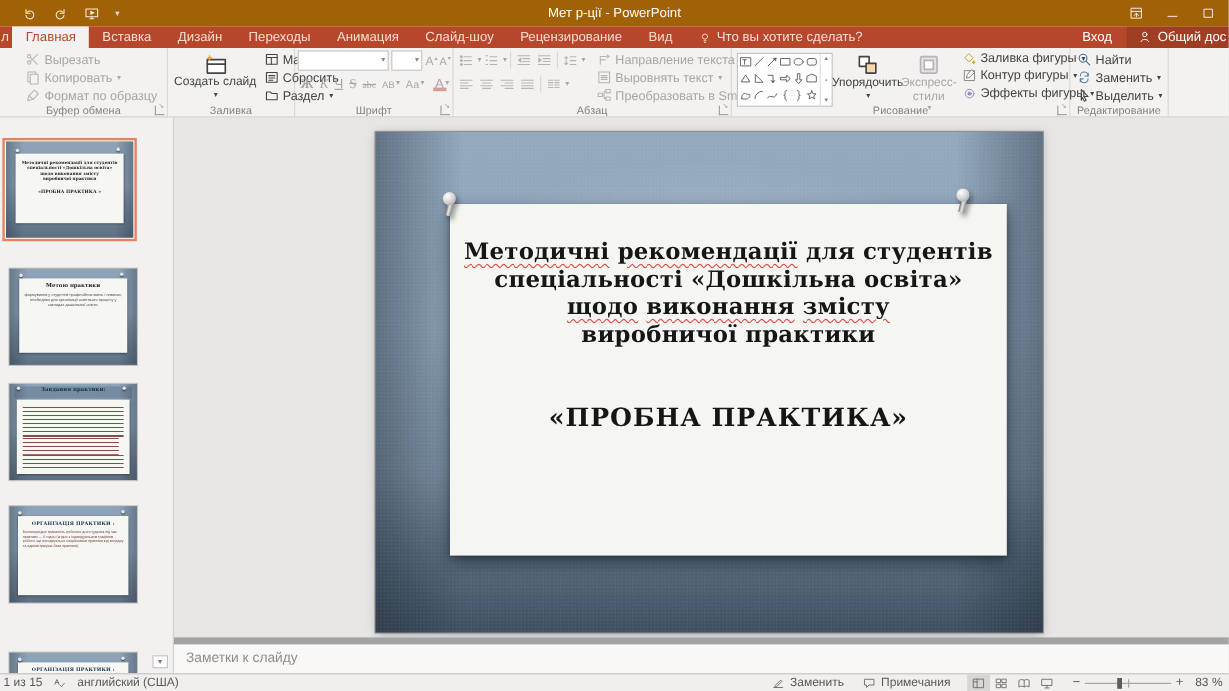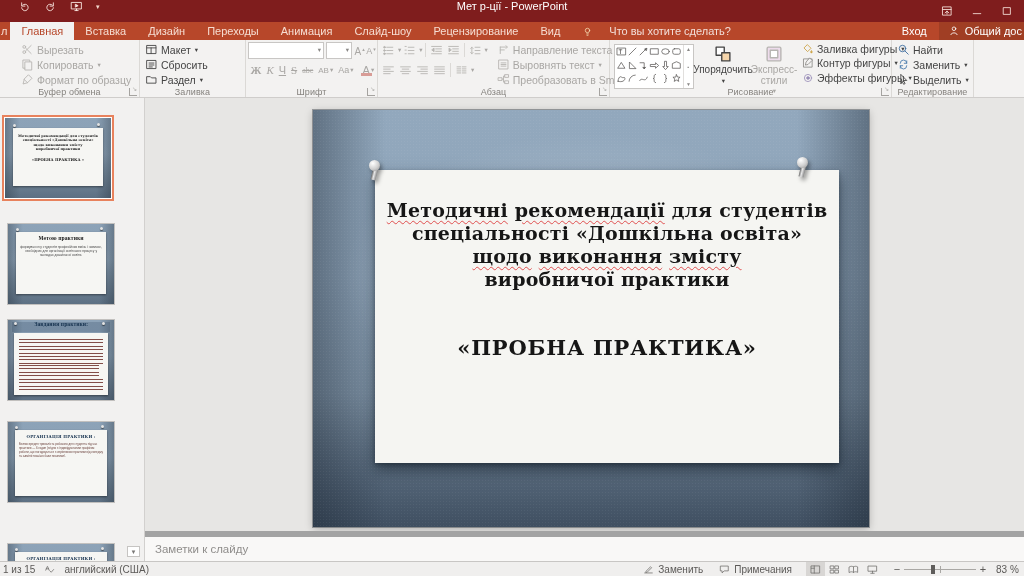--- a/index.html
+++ b/index.html
@@ -1,35 +1,35 @@
 <!DOCTYPE html>
 <html><head>
 <meta charset="utf-8">
 <style>
   *{margin:0;padding:0;box-sizing:border-box}
   html,body{width:1024px;height:576px;overflow:hidden;background:#e7e6e4;
     font-family:"Liberation Sans",sans-serif;-webkit-font-smoothing:antialiased}
   .app{position:relative;width:1024px;height:576px;display:flex;flex-direction:column}
 
   
-  .titlebar{height:22px;background:#7f1d1d;display:flex;align-items:flex-start;color:#fff;font-size:11px;position:relative;flex:none}
+  .titlebar{height:22px;background:#a16207;display:flex;align-items:center;color:#fff;font-size:11px;position:relative;flex:none}
   .qat{display:flex;align-items:center;gap:13px;padding-left:18px}
   .qat .ic{width:13px;height:13px;color:#fbe9e2}
   .qat .mini-caret{font-size:7px;color:#f3d7cc}
   .win-title{position:absolute;left:0;right:0;text-align:center;pointer-events:none;color:#fff;font-size:11px}
   .win-controls{margin-left:auto;display:flex;align-items:center;gap:0;padding-right:2px;z-index:2}
   .win-controls .wbtn{width:30px;height:22px;display:flex;align-items:center;justify-content:center;color:#fbe9e2}
   .win-controls .ic{width:12px;height:12px}
 
   
   .tabrow{height:18px;background:#B7472A;display:flex;align-items:stretch;font-size:11px;color:#f6ddd2;position:relative;flex:none}
   .tab,.file-clip,.tellme{display:flex;align-items:center;padding:0 11px;white-space:nowrap;cursor:default}
   .file-clip{padding:0 3px 0 1px}
   .tab.active{background:#f3f2f1;color:#B7472A}
-  .tellme{gap:16px;color:rgba(255,255,255,.82)}
+  .tellme{gap:4px;color:rgba(255,255,255,.82)}
   .tellme .ic{width:11px;height:11px;color:#f8e3b8}
   .tabr-right{margin-left:auto;display:flex;align-items:stretch;color:#fff}
   .signin{display:flex;align-items:center;padding:0 12px}
   .share{display:flex;align-items:center;gap:5px;background:rgba(0,0,0,.12);padding:0 2px 0 9px;overflow:hidden;white-space:nowrap}
   .share .ic{width:12px;height:12px}
 
   
   .ribbon{height:58px;background:#f3f2f1;border-bottom:1px solid #cfcdcb;display:flex;flex:none;font-size:10.5px;color:#444}
   .rgroup{position:relative;border-right:1px solid #ddtextdbd9;border-right:1px solid #dbd9d6;padding:2px 2px 12px;display:flex;flex:none}
   .glabel{position:absolute;bottom:0;left:0;right:0;text-align:center;font-size:9px;color:#85827e;letter-spacing:.1px}
@@ -303,20 +303,33 @@
               </svg>
             </span>
             <span>Формат по образцу</span>
           </span>
       </div>
       <span class="glabel">Буфер обмена</span>
       <span class="launcher">↘</span>
     </div>
 
     <div class="rgroup g-slides">
+      <div class="bigbtn">
+        <span style="display: inline-flex;">
+            <svg class="ic" viewBox="0 0 16 16">
+              <g fill="none" stroke="currentColor" stroke-width="1.1" stroke-linecap="round" stroke-linejoin="round">
+                <rect x="3" y="4.5" width="12" height="9" fill="#fff"></rect>
+                <path d="M3 7.5h12"></path>
+                <path d="M4.5 1.2l.7 1.6 1.6.7-1.6.7-.7 1.6-.7-1.6-1.6-.7 1.6-.7z" fill="#e8a33d" stroke="none"></path>
+              </g>
+            </svg>
+          </span>
+        <span class="newslide-label">Создать слайд</span>
+          <span class="caret">▾</span>
+      </div>
       <div class="vcol">
         <span class="sbtn">
             <span style="display: inline-flex;">
               <svg class="ic" viewBox="0 0 16 16">
                 <g fill="none" stroke="currentColor" stroke-width="1.1" stroke-linecap="round" stroke-linejoin="round">
                   <rect x="2.5" y="3" width="11" height="10"></rect>
                   <path d="M2.5 6h11M7.5 6v7"></path>
                 </g>
               </svg>
             </span>

